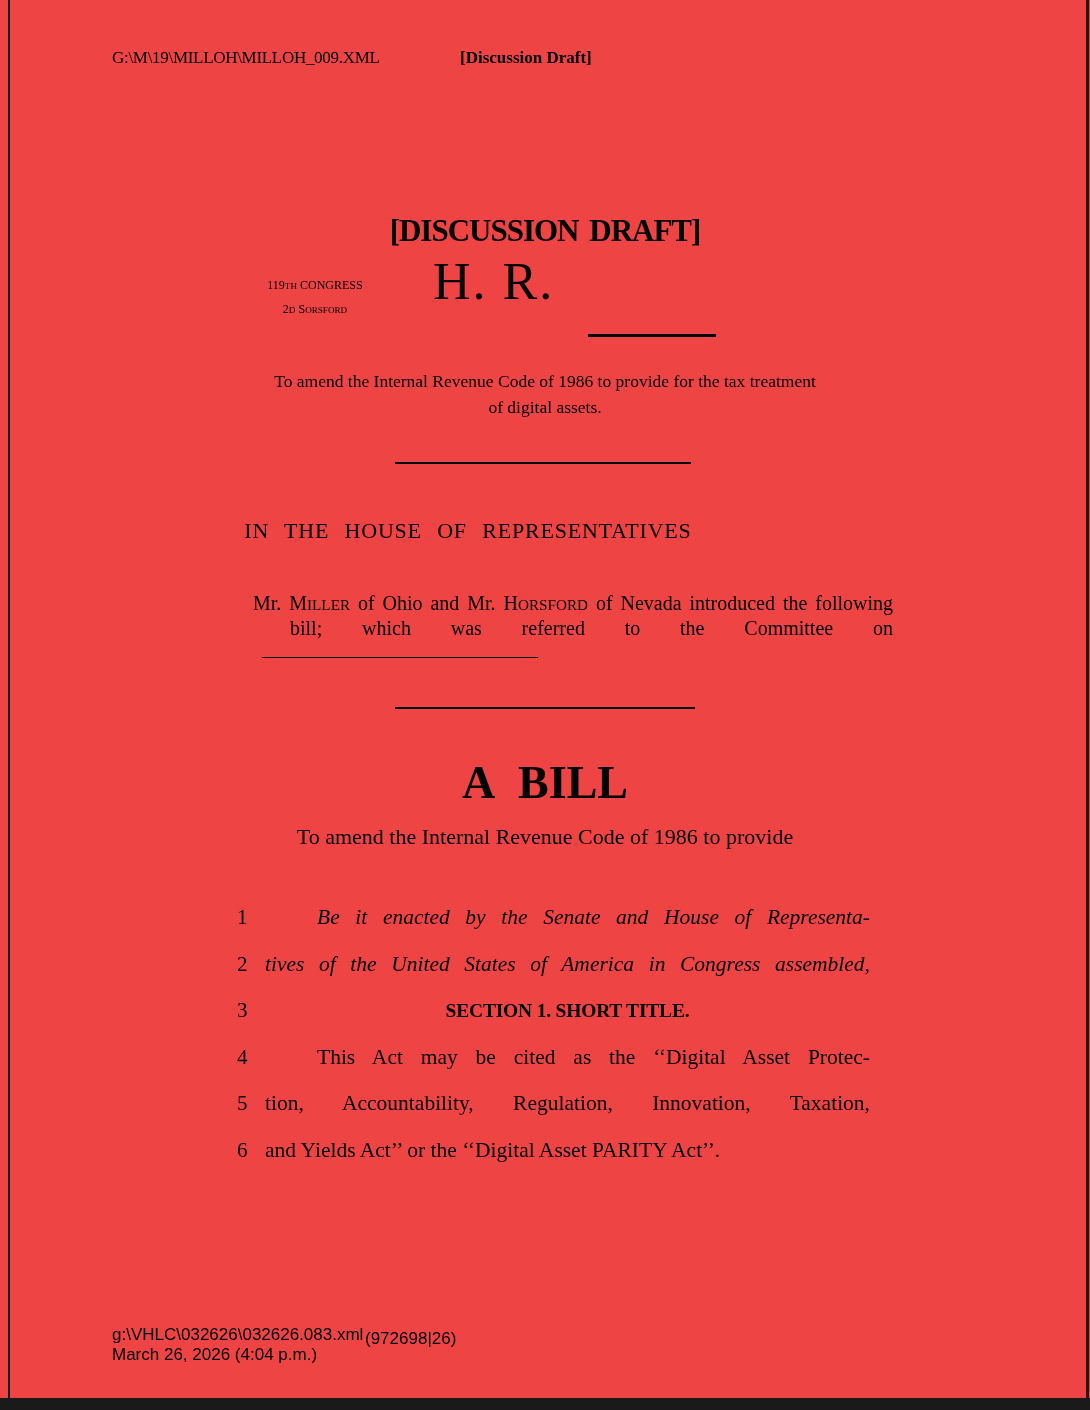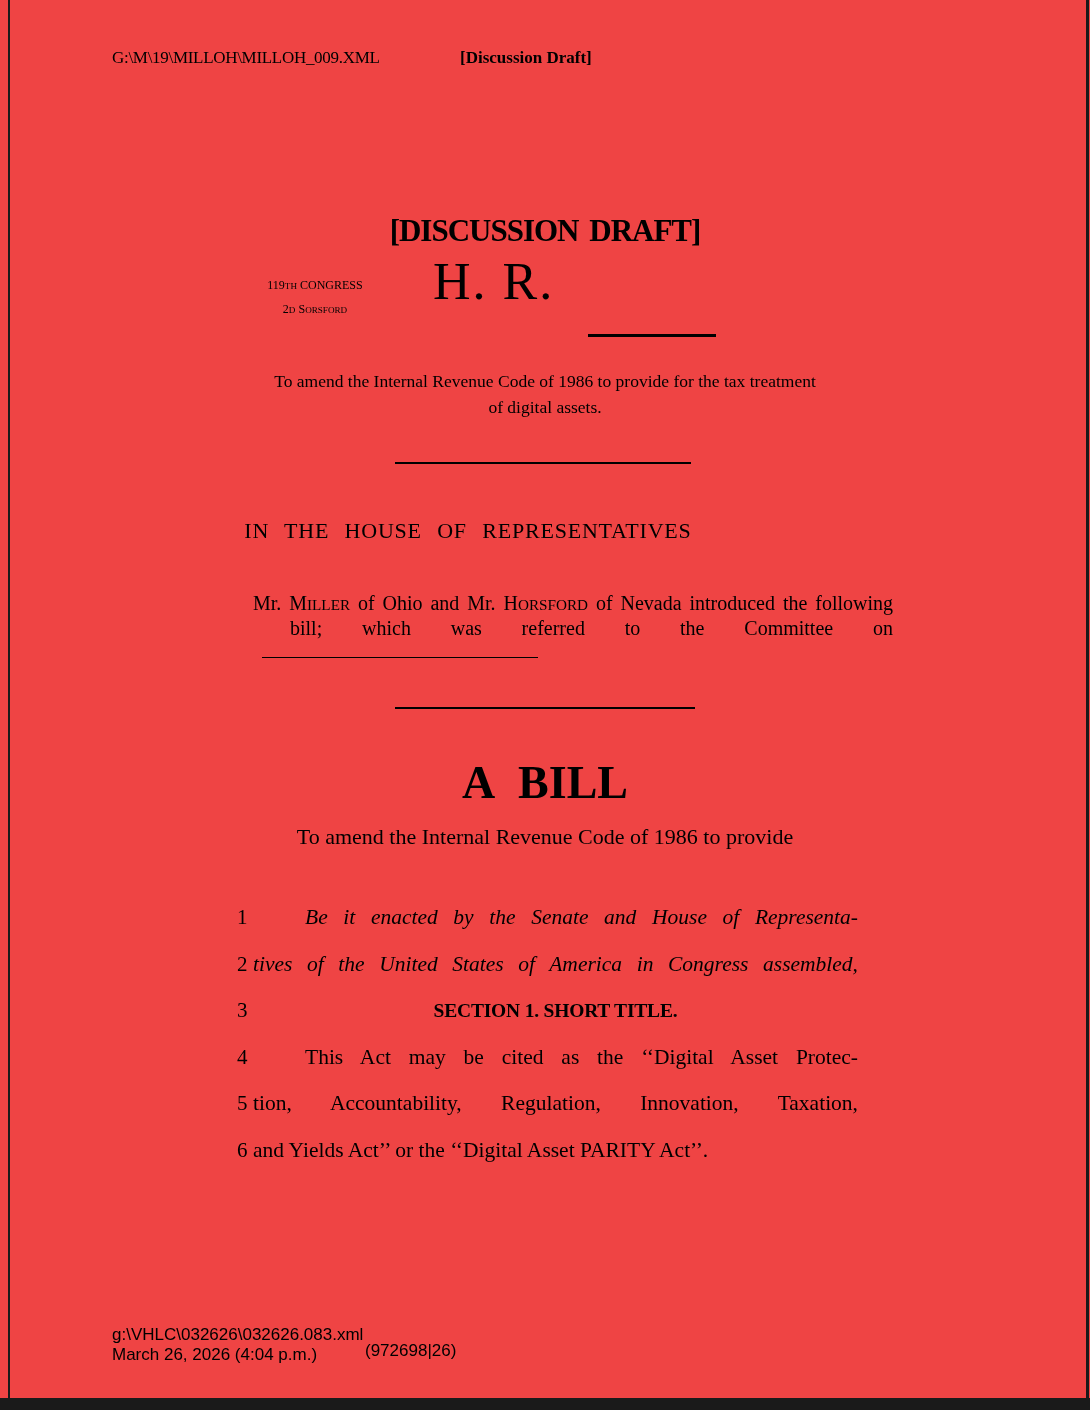--- a/index.html
+++ b/index.html
@@ -60,31 +60,31 @@
     text-align:center; font-size:46px; font-weight:bold; word-spacing:14px;
   }
   .bill-title {
     position:absolute; left:195px; top:818px; width:700px;
     text-align:center; font-size:22px; line-height:38px;
   }
 
   .body-lines { position:absolute; left:237px; top:905px; width:633px; }
   .bl { position:relative; height:46.5px; }
   .bl .num { position:absolute; left:0; top:0; font-size:21px; }
-  .bl .bt  { margin-left:16px; width:605px; font-size:21.5px; }
+  .bl .bt  { margin-left:28px; width:605px; font-size:21.5px; }
   .bt.i    { font-style:italic; }
   .bt.b    { font-weight:bold; font-size:19.5px; letter-spacing:-0.2px; padding-top:2px;text-align:center; }
   .bt.ind  { text-indent:52px; }
   .bt.just { text-align:justify; text-align-last:justify; }
 
   .footer {
     position:absolute; left:112px; top:1325px;
     font-family:"Liberation Sans", sans-serif; font-size:17px; line-height:20px;
   }
-  .footer-code { position:absolute; left:253px; top:16px; }
+  .footer-code { position:absolute; left:253px; top:4px; }
   .footer-row1 { position:relative; }
 </style>
 </head>
 <body>
 
 <div class="page">
   <div class="border-left"></div>
   <div class="border-right"></div>
   <div class="bottom-bar"></div>
 

